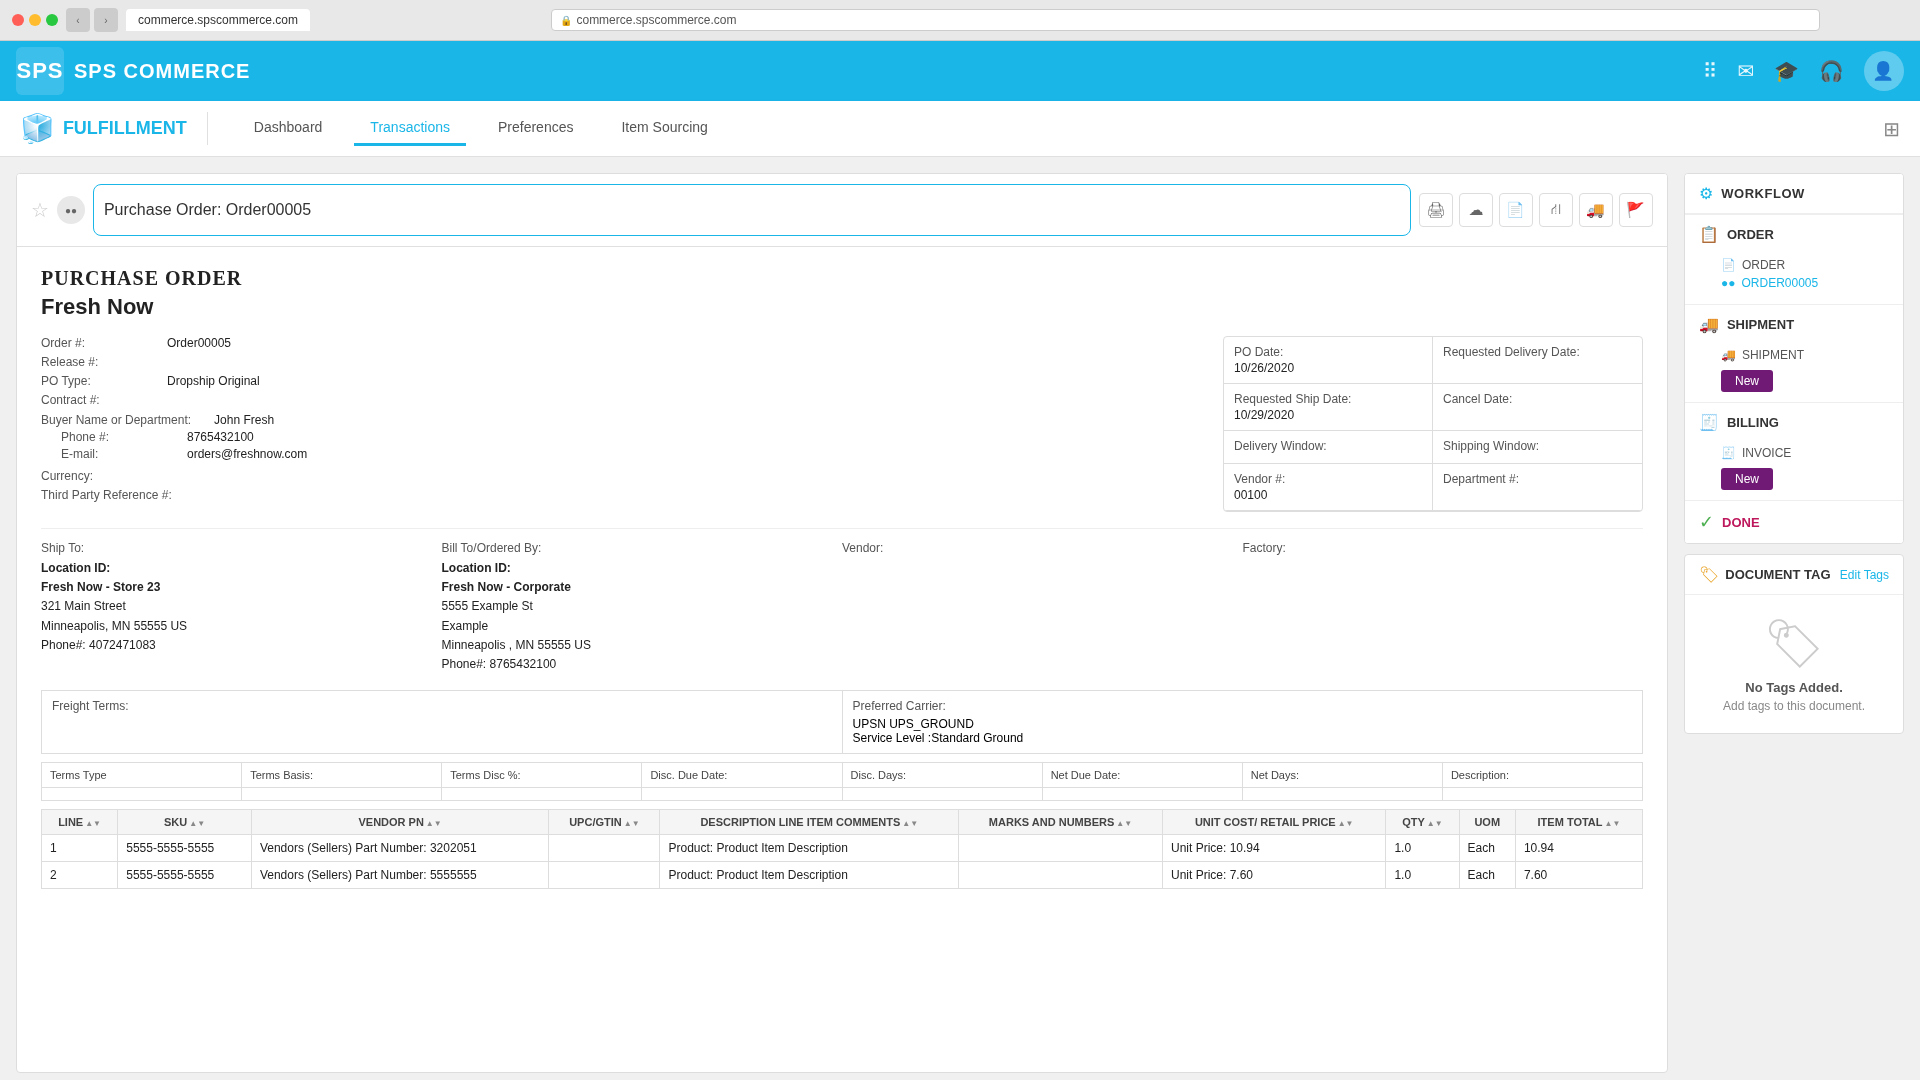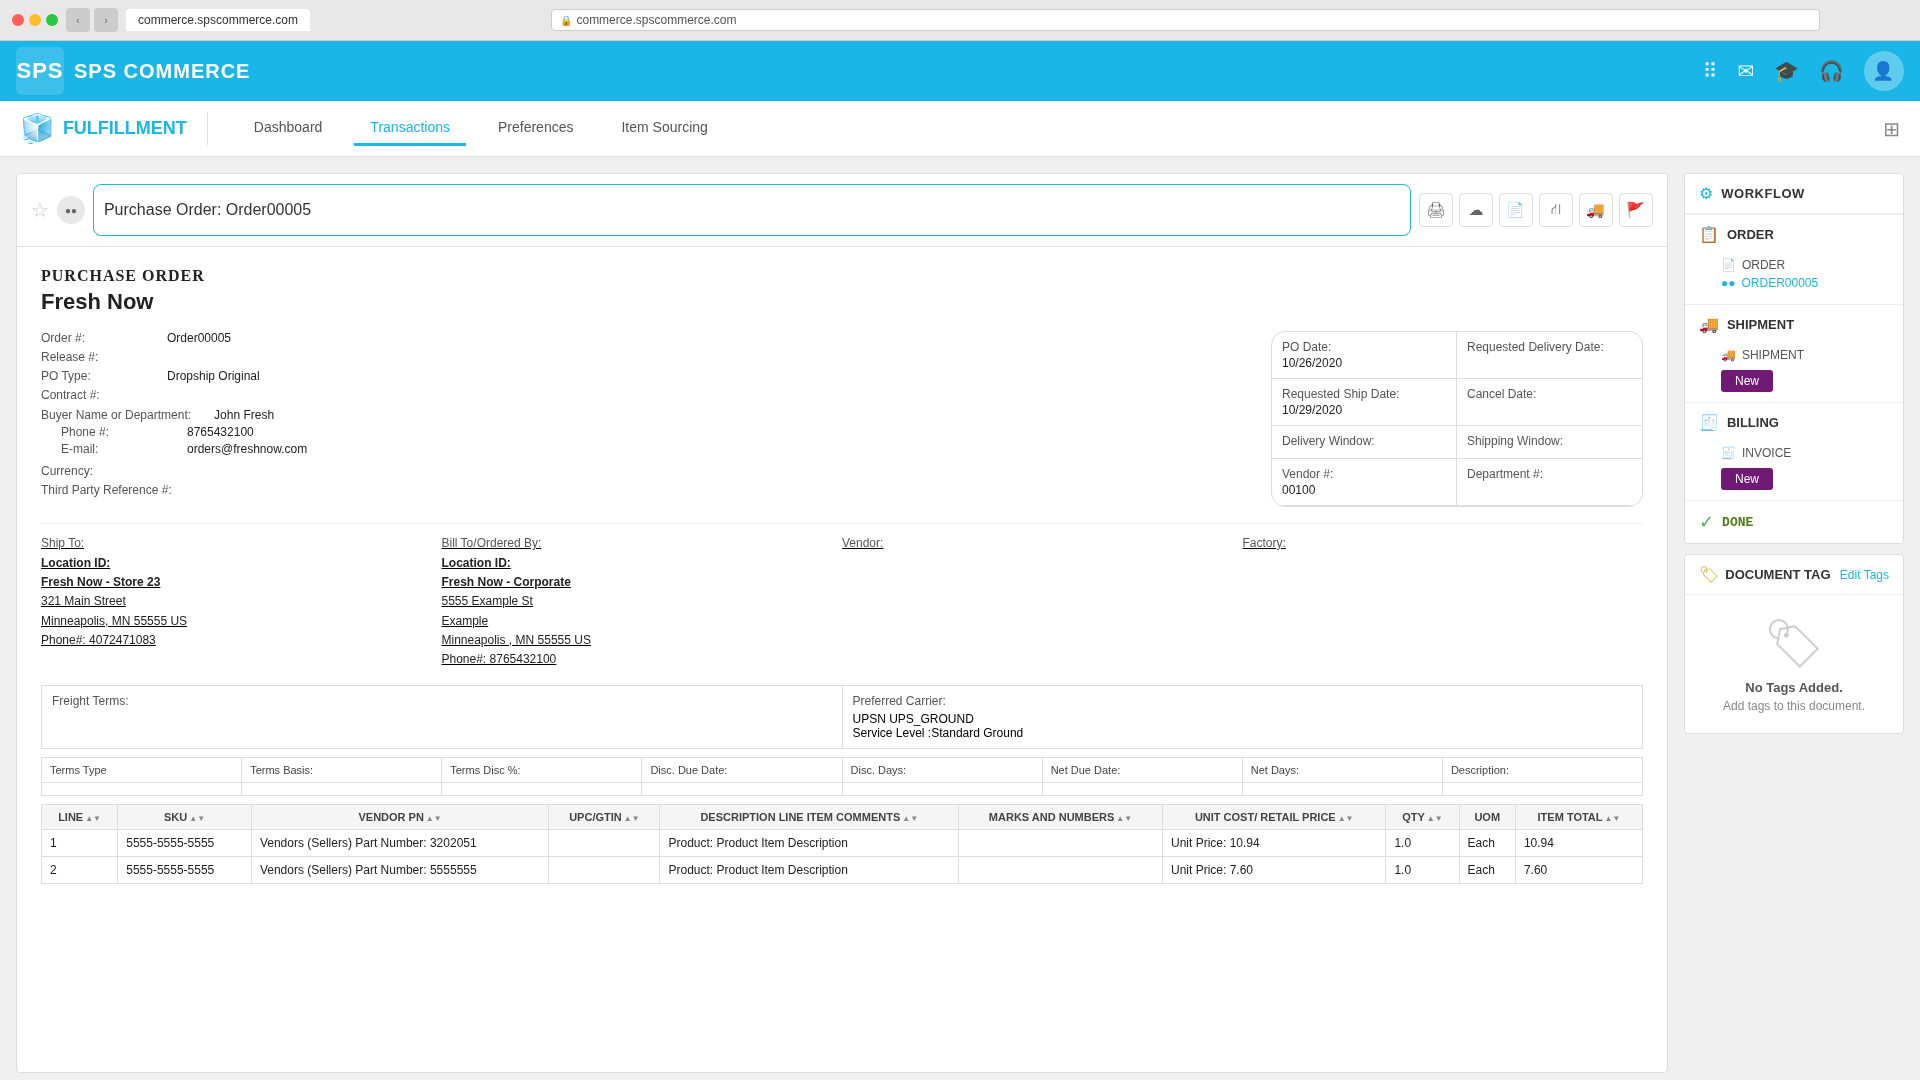--- a/index.html
+++ b/index.html
@@ -46,39 +46,39 @@
     
     .doc-toolbar { display: flex; align-items: center; padding: 10px 14px; border-bottom: 1px solid #e0e0e0; gap: 8px; background: white; }
     .star-btn { color: #ccc; font-size: 20px; cursor: pointer; }
     .doc-type-badge { width: 28px; height: 28px; background: #e8e8e8; border-radius: 50%; display: flex; align-items: center; justify-content: center; font-size: 10px; color: #666; }
     .doc-title-input { flex: 1; border: 1px solid #1ab6e8; padding: 16px 10px; font-size: 16px; color: #333; border-radius: 8px; outline: none; }
     .toolbar-actions { display: flex; gap: 6px; margin-left: auto; }
     .toolbar-btn { width: 34px; height: 34px; background: white; border: 1px solid #ddd; border-radius: 4px; display: flex; align-items: center; justify-content: center; cursor: pointer; color: #666; font-size: 15px; }
 
     
     .po-content { padding: 20px 24px; }
-    .po-title { font-family: Georgia, serif; font-size: 16px; font-weight: bold; letter-spacing: 1px; color: #222; margin-bottom: 4px; text-transform: uppercase; font-variant: small-caps; }
+    .po-title { font-family: Georgia, serif; font-size: 20px; font-weight: bold; letter-spacing: 1px; color: #222; margin-bottom: 4px; text-transform: uppercase; font-variant: small-caps; }
     .company-name { font-size: 22px; font-weight: bold; color: #222; margin-bottom: 16px; }
 
     .po-body { display: flex; gap: 20px; margin-bottom: 16px; }
     .po-left { flex: 1; }
-    .po-right { width: 372px; border: 1px solid #ddd; border-radius: 14px; overflow: hidden; }
+    .po-right { width: 420px; border: 1px solid #ddd; border-radius: 4px; overflow: hidden; }
 
     .field-row { display: flex; gap: 6px; margin-bottom: 5px; align-items: flex-start; }
     .field-label { color: #555; font-size: 12px; min-width: 120px; }
     .field-value { color: #222; font-size: 12px; }
 
     .po-info-grid { display: grid; grid-template-columns: 1fr 1fr; }
     .po-info-cell { padding: 8px 10px; border-bottom: 1px solid #ddd; border-right: 1px solid #ddd; font-size: 12px; }
     .po-info-cell:nth-child(even) { border-right: none; }
     .po-info-label { color: #555; margin-bottom: 2px; }
     .po-info-value { color: #222; font-weight: 500; }
 
     
-    .address-section { display: flex; gap: 0; margin-bottom: 16px; border-top: 1px solid #eee; padding-top: 12px; text-decoration: underline; }
+    .address-section { display: flex; gap: 0; margin-bottom: 16px; border-top: 1px solid #eee; padding-top: 12px; }
     .address-col { flex: 1; padding-right: 12px; font-size: 12px; }
     .address-header { color: #555; margin-bottom: 4px; }
     .address-body { color: #222; line-height: 1.6; }
     .address-bold { font-weight: bold; }
 
     
     .freight-section { border: 1px solid #ddd; margin-bottom: 8px; display: flex; }
     .freight-left { flex: 1; padding: 8px 10px; border-right: 1px solid #ddd; }
     .freight-right { flex: 1; padding: 8px 10px; font-size: 12px; }
     .freight-label { color: #555; font-size: 12px; margin-bottom: 4px; }
@@ -110,21 +110,21 @@
     .workflow-section-header { display: flex; align-items: center; gap: 8px; padding: 10px 14px; background: white; }
     .workflow-section-icon { font-size: 16px; }
     .workflow-section-title { font-size: 13px; font-weight: 600; color: #333; }
     .workflow-section-body { padding: 4px 14px 10px 36px; }
     .workflow-doc-link { display: flex; align-items: center; gap: 6px; color: #555; font-size: 12px; margin-bottom: 4px; }
     .workflow-doc-link-active { color: #1ab6e8; font-weight: 500; }
     .new-btn { display: inline-block; background: #701a75; color: white; border: none; border-radius: 3px; padding: 4px 14px; font-size: 12px; cursor: pointer; margin-top: 4px; }
 
     .done-section { display: flex; align-items: center; gap: 8px; padding: 10px 14px; background: white; border-top: 1px solid #eee; }
     .done-check { color: #4caf50; font-size: 18px; }
-    .done-text { font-size: 13px; font-weight: 600; color: #4d7c0f; font-family: Liberation Mono, monospace; }
+    .done-text { font-size: 13px; font-weight: 600; color: #be185d; }
 
     
     .doc-tag-panel { background: white; border: 1px solid #ddd; border-radius: 4px; margin-top: 10px; overflow: hidden; }
     .doc-tag-header { display: flex; align-items: center; justify-content: space-between; padding: 10px 14px; border-bottom: 1px solid #eee; }
     .doc-tag-title-area { display: flex; align-items: center; gap: 6px; }
     .doc-tag-icon { color: #e8a020; font-size: 16px; }
     .doc-tag-title { font-size: 13px; font-weight: 600; color: #333; }
     .edit-tags-link { color: #1ab6e8; font-size: 12px; cursor: pointer; }
     .doc-tag-body { padding: 20px; text-align: center; }
     .tag-empty-icon { font-size: 48px; color: #ccc; margin-bottom: 8px; }

